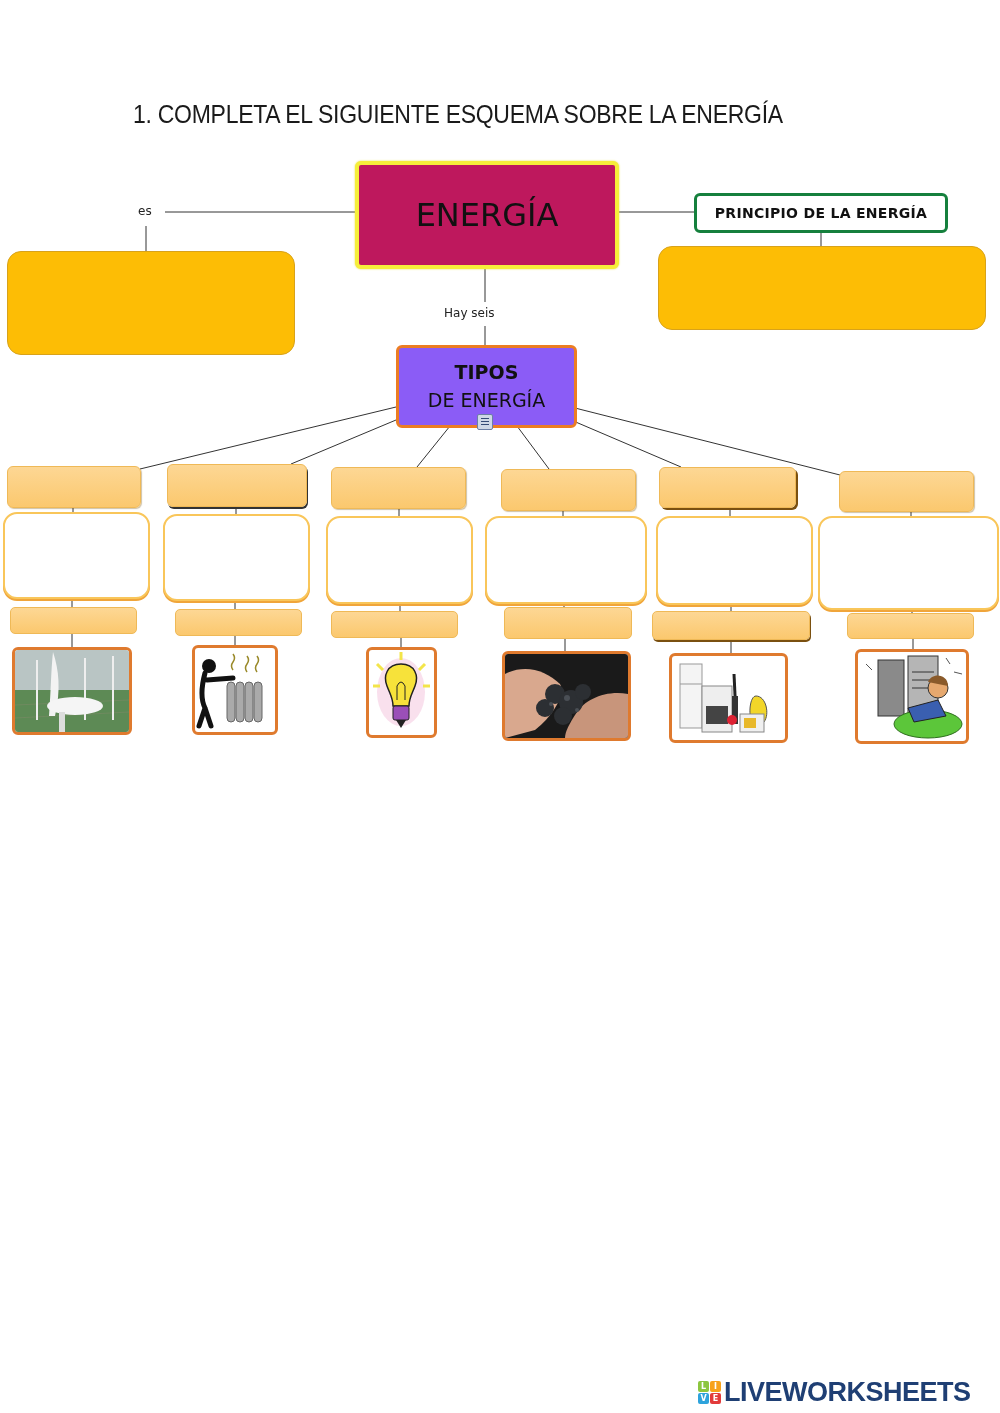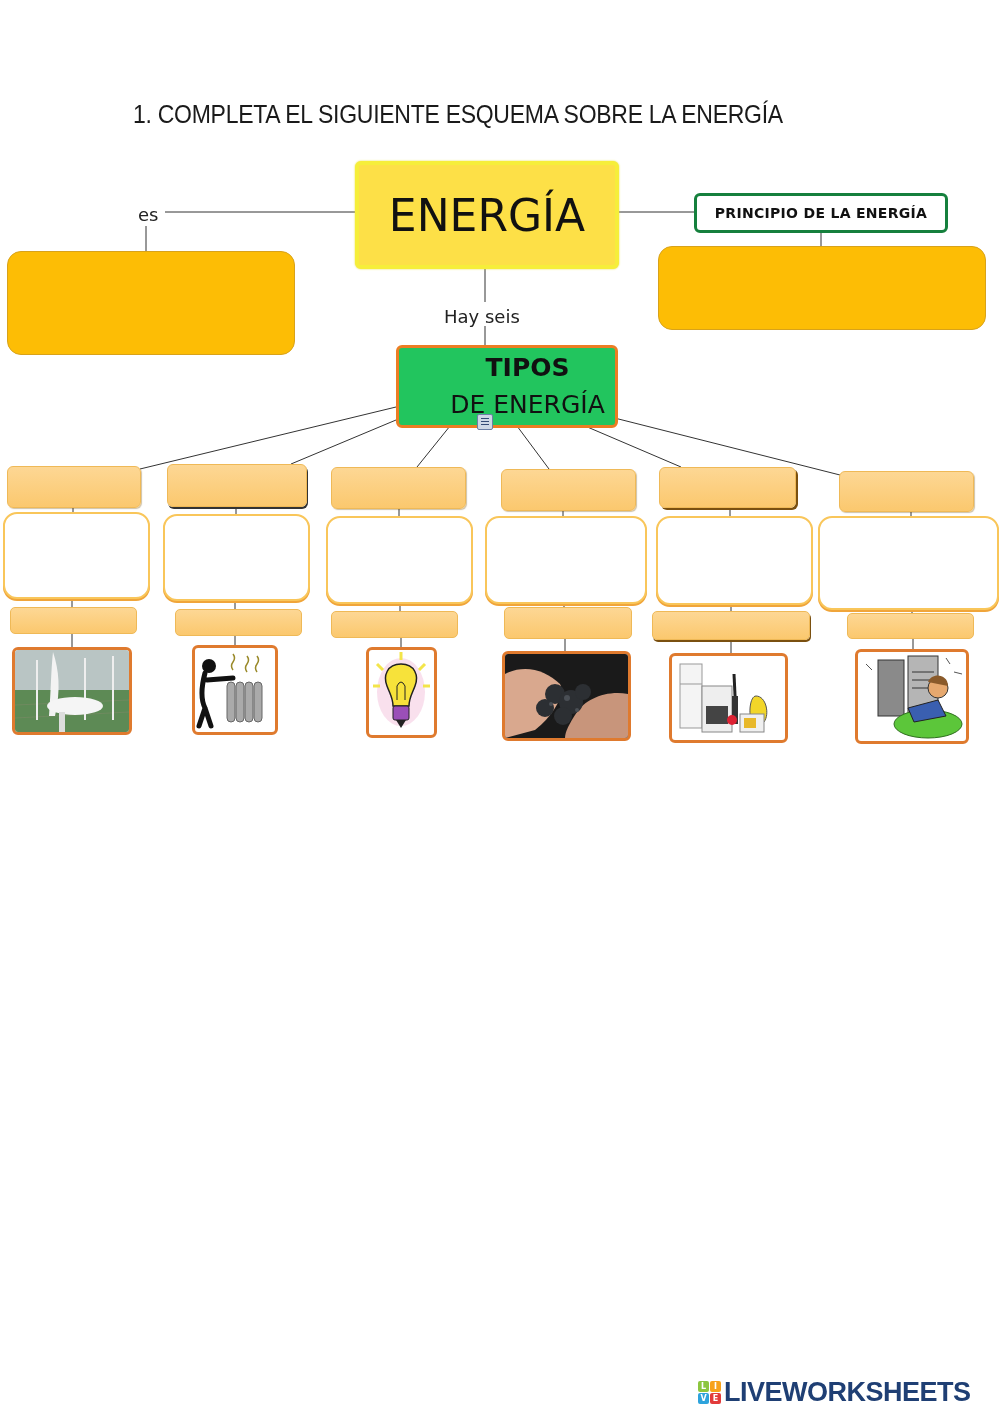--- a/index.html
+++ b/index.html
@@ -1,24 +1,24 @@
 <!DOCTYPE html>
 <html><head>
 <meta charset="utf-8">
 <style>
   html,body{margin:0;padding:0;background:#fff;}
   body{width:1000px;height:1413px;position:relative;overflow:hidden;font-family:"DejaVu Sans",sans-serif;}
   .abs{position:absolute;}
   .title{left:133px;top:100px;font-family:"Liberation Sans Narrow","Liberation Sans",sans-serif;font-size:25px;color:#1a1a1a;letter-spacing:-0.3px;transform:scaleX(0.92);transform-origin:left top;white-space:nowrap;}
   svg.lines{position:absolute;left:0;top:0;width:1000px;height:800px;}
-  .main-node{left:355px;top:161px;width:256px;height:100px;border:4px solid #f6ee3a;border-radius:6px;background:#fde047;display:flex;align-items:center;justify-content:center;font-family:"DejaVu Sans",sans-serif;font-size:44px;color:#111;box-shadow:0 0 2px #e6dc30;}
+  .main-node{left:355px;top:161px;width:256px;height:100px;border:4px solid #f6ee3a;border-radius:6px;background:#be185d;display:flex;align-items:center;justify-content:center;font-family:"DejaVu Sans",sans-serif;font-size:32px;color:#111;box-shadow:0 0 2px #e6dc30;}
   .princ-node{left:694px;top:193px;width:248px;height:34px;border:3px solid #15803d;border-radius:6px;background:#fff;display:flex;align-items:center;justify-content:center;font-size:14px;font-weight:bold;color:#111;letter-spacing:0.3px;}
-  .label-small{font-size:18px;color:#222;}
+  .label-small{font-size:12px;color:#222;}
   .big-input{background:#fdbd05;border:1.5px solid #d8a21a;border-radius:14px;}
-  .tipos-node{left:396px;top:345px;width:175px;height:77px;background:#22c55e;border:3px solid #ec7d23;border-radius:6px;display:flex;flex-direction:column;align-items:center;justify-content:center;font-size:25px;color:#111;line-height:1.45;padding-left:41px;}
+  .tipos-node{left:396px;top:345px;width:175px;height:77px;background:#8b5cf6;border:3px solid #ec7d23;border-radius:6px;display:flex;flex-direction:column;align-items:center;justify-content:center;font-size:19px;color:#111;line-height:1.45;}
   .tipos-node .t1{font-weight:bold;}
   .note-icon{left:477px;top:414px;width:16px;height:16px;background:#cfd8e6;border:1px solid #6c7fa5;border-radius:2px;box-sizing:border-box;}
   .note-icon::before{content:"";position:absolute;left:3px;top:3px;width:8px;height:1px;background:#344a75;box-shadow:0 3px 0 #344a75,0 6px 0 #344a75;}
   .type-name{background:linear-gradient(#fdd794,#fbc86e);border:1px solid #efb957;border-radius:6px;box-shadow:1px 1px 1px rgba(120,80,0,0.35);}
   .type-desc{background:#fff;border:2px solid #f9c65a;border-radius:14px;box-shadow:0 2px 0 #f0a53a;}
   .type-ex{background:linear-gradient(#fdd794,#fbc86e);border:1px solid #efb957;border-radius:5px;}
   .img-frame{background:#fff;border:3px solid #df7a2e;border-radius:6px;box-sizing:border-box;overflow:hidden;}
   .brand{left:698px;top:1377px;height:30px;display:flex;align-items:center;}
   .brand .cubes{display:grid;grid-template-columns:11px 11px;grid-template-rows:11px 11px;gap:1px;margin-right:3px;}
   .brand .cubes span{display:block;font-size:8px;font-weight:bold;color:#fff;text-align:center;line-height:11px;border-radius:2px;}

